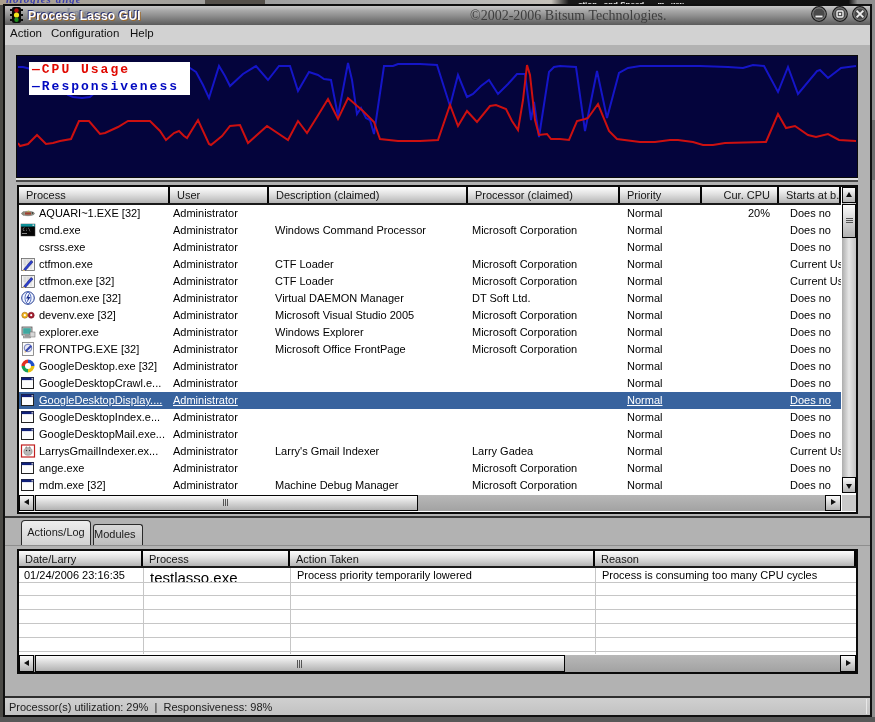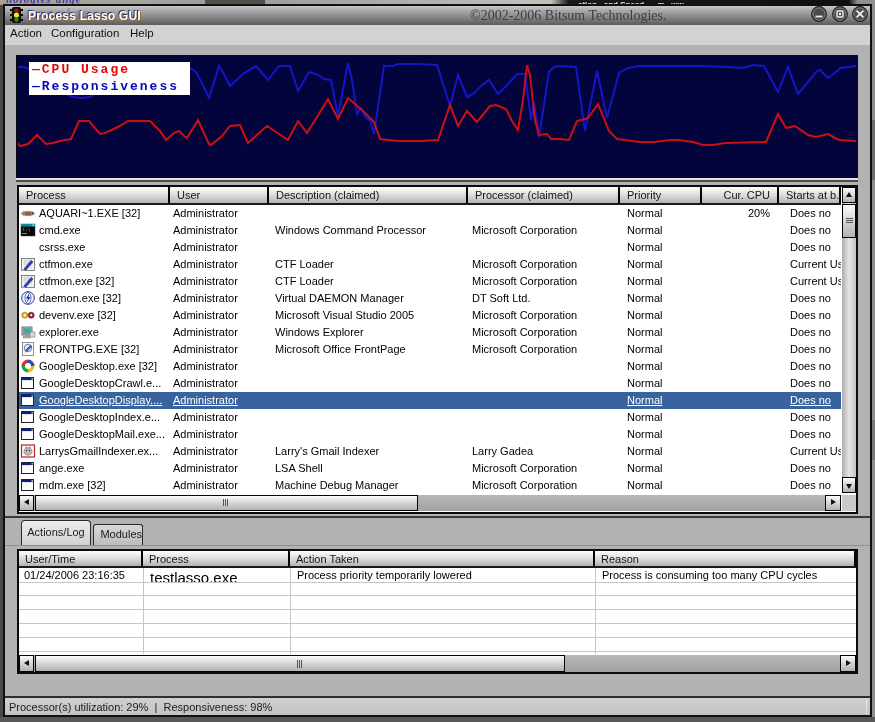--- a/index.html
+++ b/index.html
@@ -287,21 +287,20 @@
 <div class="c-sab">Current Us</div>
 </div>
 <div class="row" style="top:460px">
 <svg class="icon" width="16" height="16" viewBox="0 0 16 16">
       <rect x="1.5" y="2.5" width="12" height="11" fill="#fdfdfd" stroke="#222" stroke-width="1"></rect>
       <rect x="1.5" y="2.5" width="12" height="2.6" fill="#10207a"></rect>
       <rect x="11.5" y="3.1" width="1.6" height="1.4" fill="#c8c8c8"></rect>
     </svg>
 <div class="c-name">ange.exe</div>
 <div class="c-user">Administrator</div>
-<div class="c-desc">LSA Shell</div>
 <div class="c-pub">Microsoft Corporation</div>
 <div class="c-pri">Normal</div>
 <div class="c-sab">Does no</div>
 </div>
 <div class="row" style="top:477px">
 <svg class="icon" width="16" height="16" viewBox="0 0 16 16">
       <rect x="1.5" y="2.5" width="12" height="11" fill="#fdfdfd" stroke="#222" stroke-width="1"></rect>
       <rect x="1.5" y="2.5" width="12" height="2.6" fill="#10207a"></rect>
       <rect x="11.5" y="3.1" width="1.6" height="1.4" fill="#c8c8c8"></rect>
     </svg>
@@ -322,24 +321,24 @@
 <div class="abs" style="left:19px;top:495px;width:822px;height:16px;background:linear-gradient(180deg,#b8b8b8,#a2a2a2)"></div>
 <div class="sb-btn" style="left:19px;top:495px;width:15px;height:16px"></div>
 <div class="arr" style="left:24px;top:499px;border-top:3.5px solid transparent;border-bottom:3.5px solid transparent;border-right:5px solid #111"></div>
 <div class="sb-btn" style="left:35px;top:495px;width:383px;height:16px"></div>
 <div class="abs" style="left:223px;top:499px;width:1px;height:7px;background:#555;box-shadow:2px 0 0 #555,4px 0 0 #555"></div>
 <div class="sb-btn" style="left:825px;top:495px;width:16px;height:16px"></div>
 <div class="arr" style="left:831px;top:499px;border-top:3.5px solid transparent;border-bottom:3.5px solid transparent;border-left:5px solid #111"></div>
 <div class="abs" style="left:842px;top:495px;width:14px;height:16px;background:#c9c9c9"></div>
 <div class="abs" style="left:5px;top:516px;width:865px;height:1.5px;background:#3a3a3a"></div>
 <div class="abs" style="left:21px;top:520px;width:70px;height:25px;background:linear-gradient(180deg,#ededed,#d2d2d2);border:1.5px solid #2a2a2a;border-bottom:none;border-radius:4px 4px 0 0;font-size:11px;color:#1a1a1a;text-align:center;line-height:23px">Actions/Log</div>
-<div class="abs" style="left:93px;top:524px;width:50px;height:21px;background:linear-gradient(180deg,#d8d8d8,#bdbdbd);border:1.5px solid #2a2a2a;border-bottom:none;border-radius:3px 3px 0 0;font-size:11px;color:#1a1a1a;text-align:right;line-height:19px">Modules</div>
+<div class="abs" style="left:93px;top:524px;width:50px;height:21px;background:linear-gradient(180deg,#d8d8d8,#bdbdbd);border:1.5px solid #2a2a2a;border-bottom:none;border-radius:3px 3px 0 0;font-size:11px;color:#1a1a1a;text-align:left;line-height:19px">Modules</div>
 <div class="abs" style="left:5px;top:545px;width:865px;height:1px;background:#8e8e8e"></div>
 <div class="abs" style="left:17px;top:549px;width:841px;height:125px;background:#fff;border:2px solid #0a0a0a"></div>
-<div class="lhdr" style="left:19px;width:124px"><span>User/Time</span></div>
+<div class="lhdr" style="left:19px;width:124px"><span>Date/Larry</span></div>
 <div class="lhdr" style="left:143px;width:147px"><span>Process</span></div>
 <div class="lhdr" style="left:290px;width:305px"><span>Action Taken</span></div>
 <div class="lhdr" style="left:595px;width:261px"><span>Reason</span></div>
 <div class="abs" style="left:19px;top:566px;width:837px;height:1.5px;background:#1a1a1a"></div>
 <div class="abs" style="left:24px;top:569px;font-size:11px;color:#000">01/24/2006 23:16:35</div>
 <div class="abs" style="left:150px;top:569px;font-size:15px;color:#000">testlasso.exe</div>
 <div class="abs" style="left:297px;top:569px;font-size:11px;color:#000">Process priority temporarily lowered</div>
 <div class="abs" style="left:602px;top:569px;font-size:11px;color:#000">Process is consuming too many CPU cycles</div>
 <div class="gl" style="left:19px;top:581.5px;width:837px;height:1px"></div>
 <div class="gl" style="left:19px;top:595.4px;width:837px;height:1px"></div>

